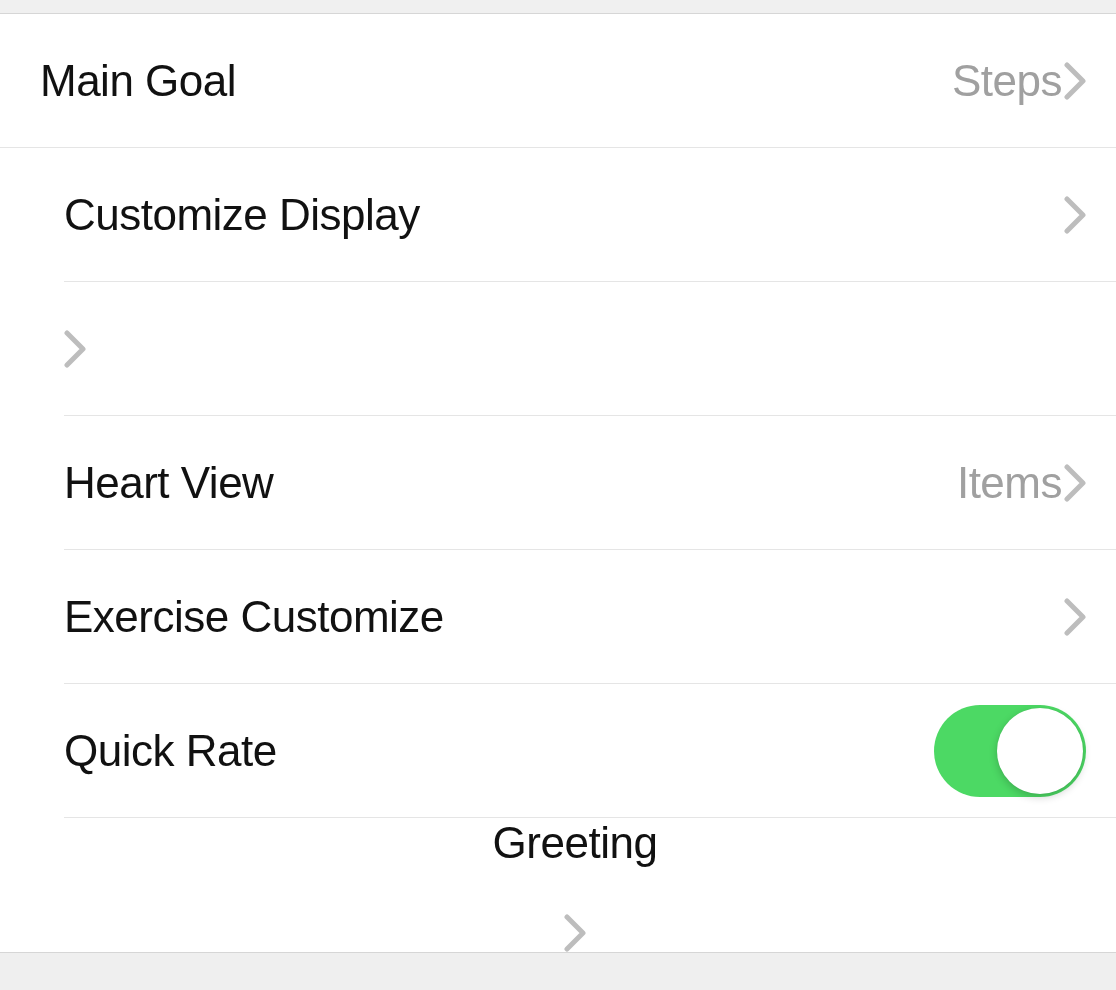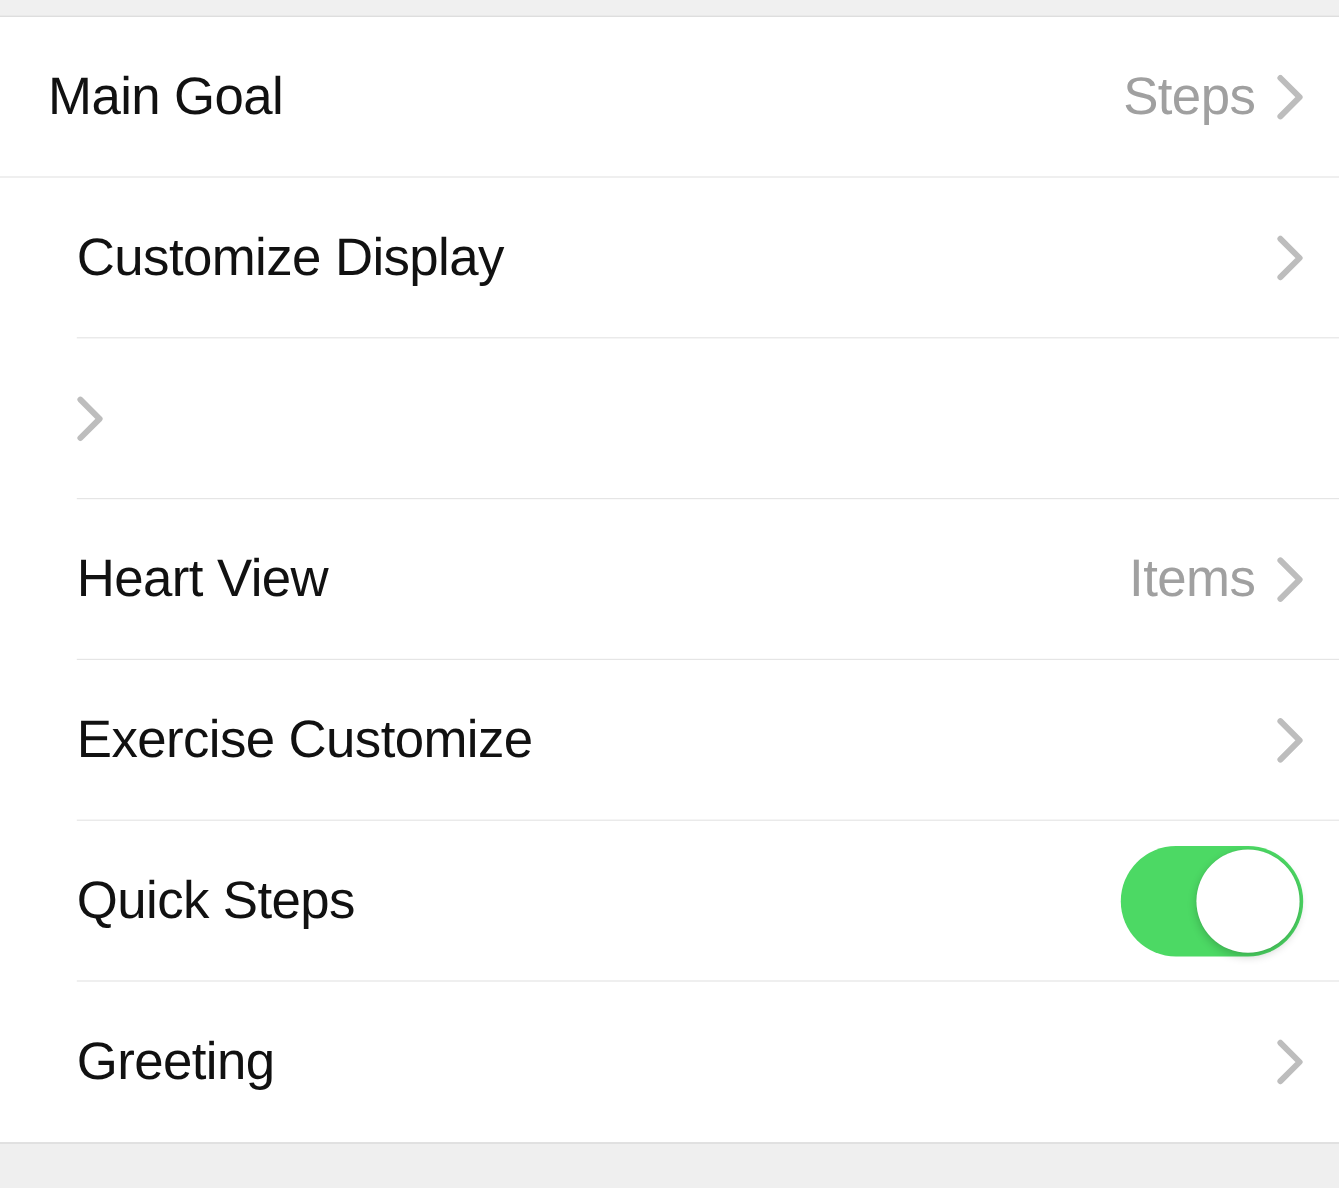--- a/index.html
+++ b/index.html
@@ -29,31 +29,32 @@
     border-bottom: 1px solid #e5e5e5;
     cursor: pointer;
     margin-left: 0;
   }
   .row:not(:first-child) {
     margin-left: 64px;
     padding-left: 0;
   }
   .row:last-child {
     border-bottom: none;
+    flex-direction: column;
   }
   .row-label {
     font-size: 44px;
     font-weight: 400;
     color: #111;
     letter-spacing: -0.5px;
   }
   .row-right {
     display: flex;
     align-items: center;
-    gap: 18px;
+    gap: 2px;
   }
   .row-value {
     font-size: 44px;
     font-weight: 400;
     color: #a0a0a0;
     letter-spacing: -0.5px;
   }
   .chevron {
     width: 22px;
     height: 38px;
@@ -144,21 +145,21 @@
     <div class="row-right">
       <span class="chevron">
         <svg viewBox="0 0 22 38">
             <polyline points="3,3 19,19 3,35" fill="none" stroke="#bdbdbd" stroke-width="5" stroke-linecap="round" stroke-linejoin="round"></polyline>
           </svg>
       </span>
     </div>
   </div>
 
   <div class="row">
-    <span class="row-label">Quick Steps</span>
+    <span class="row-label">Quick Rate</span>
     <div class="row-right">
       <div class="toggle">
         <div class="toggle-knob"></div>
       </div>
     </div>
   </div>
 
   <div class="row">
     <span class="row-label">Greeting</span>
     <div class="row-right">

